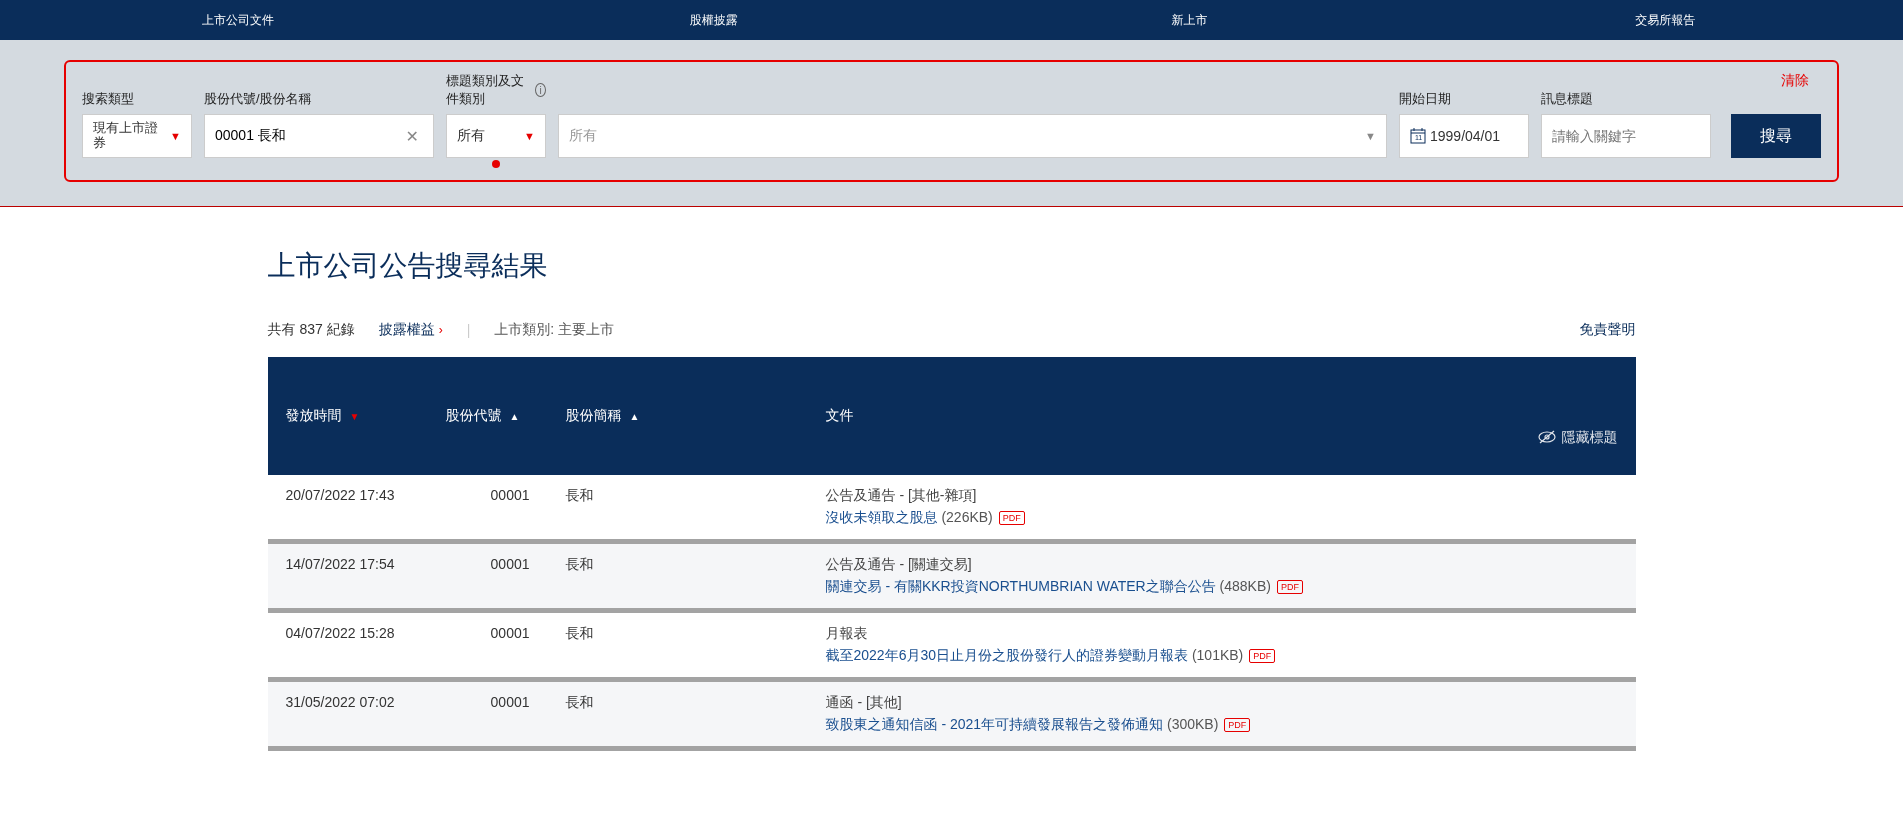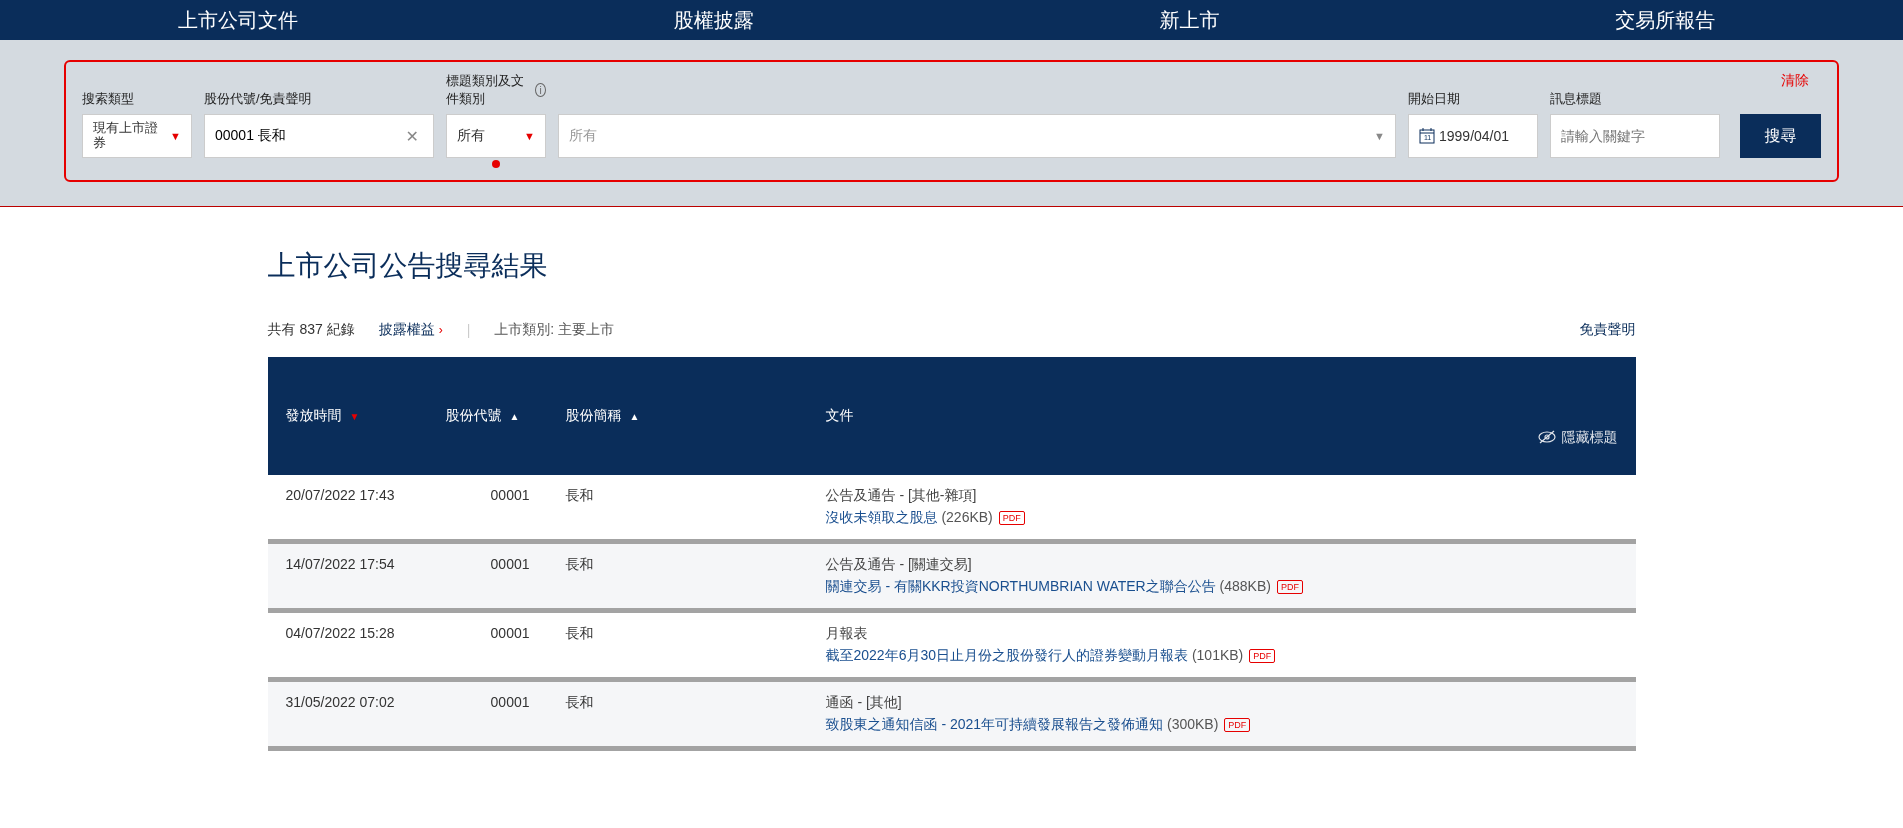--- a/index.html
+++ b/index.html
@@ -1,19 +1,19 @@
 <!DOCTYPE html>
 <html><head>
 <meta charset="utf-8">
 <style>
 * { box-sizing: border-box; margin: 0; padding: 0; }
 body { font-family: "Microsoft YaHei", "PingFang SC", Arial, sans-serif; font-size: 14px; color: #333; background: #fff; }
 
 .top-nav { background: #0a2d5a; display: flex; height: 40px; }
-.top-nav-item { flex: 1; text-align: center; color: #fff; line-height: 40px; font-size: 20px; cursor: pointer; }
+.top-nav-item { flex: 1; text-align: center; color: #fff; line-height: 40px; font-size: 12px; cursor: pointer; }
 
 .search-bar-wrapper { background: #d4dae0; padding: 20px 0 24px; position: relative; border-bottom: 1px solid #b00; }
 .search-bar { margin: 0 64px; border: 2px solid #e60000; border-radius: 6px; padding: 10px 16px 22px; display: flex; gap: 12px; align-items: flex-end; position: relative; }
 .field { display: flex; flex-direction: column; gap: 6px; }
 .field-label { font-size: 13px; color: #222; display: flex; align-items: center; gap: 4px; }
 .info-icon { display: inline-flex; width: 14px; height: 14px; border: 1px solid #666; border-radius: 50%; align-items: center; justify-content: center; font-size: 10px; color: #666; cursor: pointer; }
 
 .select-box, .text-box, .date-box { background: #fff; border: 1px solid #ccc; height: 44px; display: flex; align-items: center; padding: 0 10px; position: relative; }
 .select-box { cursor: pointer; }
 .caret-red { color: #e60000; font-size: 11px; margin-left: auto; }
@@ -22,21 +22,21 @@
 .text-box input { border: none; outline: none; width: 100%; font-size: 14px; }
 .clear-x { color: #888; cursor: pointer; font-size: 16px; padding: 0 4px; }
 .date-box { cursor: pointer; gap: 4px; }
 .cal-icon { width: 16px; height: 16px; display: inline-block; position: relative; }
 .cal-icon svg { width: 16px; height: 16px; }
 
 .disabled-select { color: #999; }
 .red-dot { position: absolute; bottom: -10px; left: 50%; transform: translateX(-50%); width: 8px; height: 8px; background: #e60000; border-radius: 50%; }
 
 .clear-link { color: #e60000; font-size: 14px; cursor: pointer; position: absolute; top: 10px; right: 28px; }
-.search-btn { background: #0a2d5a; color: #fff; border: none; height: 44px; width: 81px; font-size: 16px; cursor: pointer; margin-left: 8px; }
+.search-btn { background: #0a2d5a; color: #fff; border: none; height: 44px; width: 90px; font-size: 16px; cursor: pointer; margin-left: 8px; }
 
 .content { max-width: 1400px; margin: 0 auto; padding: 40px 16px 0; position: relative; }
 .page-title { font-size: 28px; color: #0a2d5a; font-weight: 400; margin-bottom: 36px; }
 .meta-row { display: flex; align-items: center; gap: 24px; font-size: 14px; margin-bottom: 18px; }
 .meta-row .count { color: #333; }
 .disclose-link { color: #0a2d5a; cursor: pointer; display: flex; align-items: center; gap: 4px; }
 .disclose-link .chev { color: #e60000; font-size: 12px; }
 .meta-sep { color: #ccc; }
 .listing-type { color: #555; }
 .disclaimer { margin-left: auto; color: #0a2d5a; cursor: pointer; }
@@ -79,21 +79,21 @@
 
     <div class="field" style="width:110px">
       <div class="field-label">搜索類型</div>
       <div class="select-box">
         <span class="multi-line">現有上市證券</span>
         <span class="caret-red">▼</span>
       </div>
     </div>
 
     <div class="field" style="width:230px">
-      <div class="field-label">股份代號/免責聲明</div>
+      <div class="field-label">股份代號/股份名稱</div>
       <div class="text-box">
         <input type="text" value="00001 長和" style="">
         <span class="clear-x">✕</span>
       </div>
     </div>
 
     <div class="field" style="width:100px;position:relative">
       <div class="field-label">
         <span>標題類別及文件類別</span>
         <span class="info-icon">i</span>

